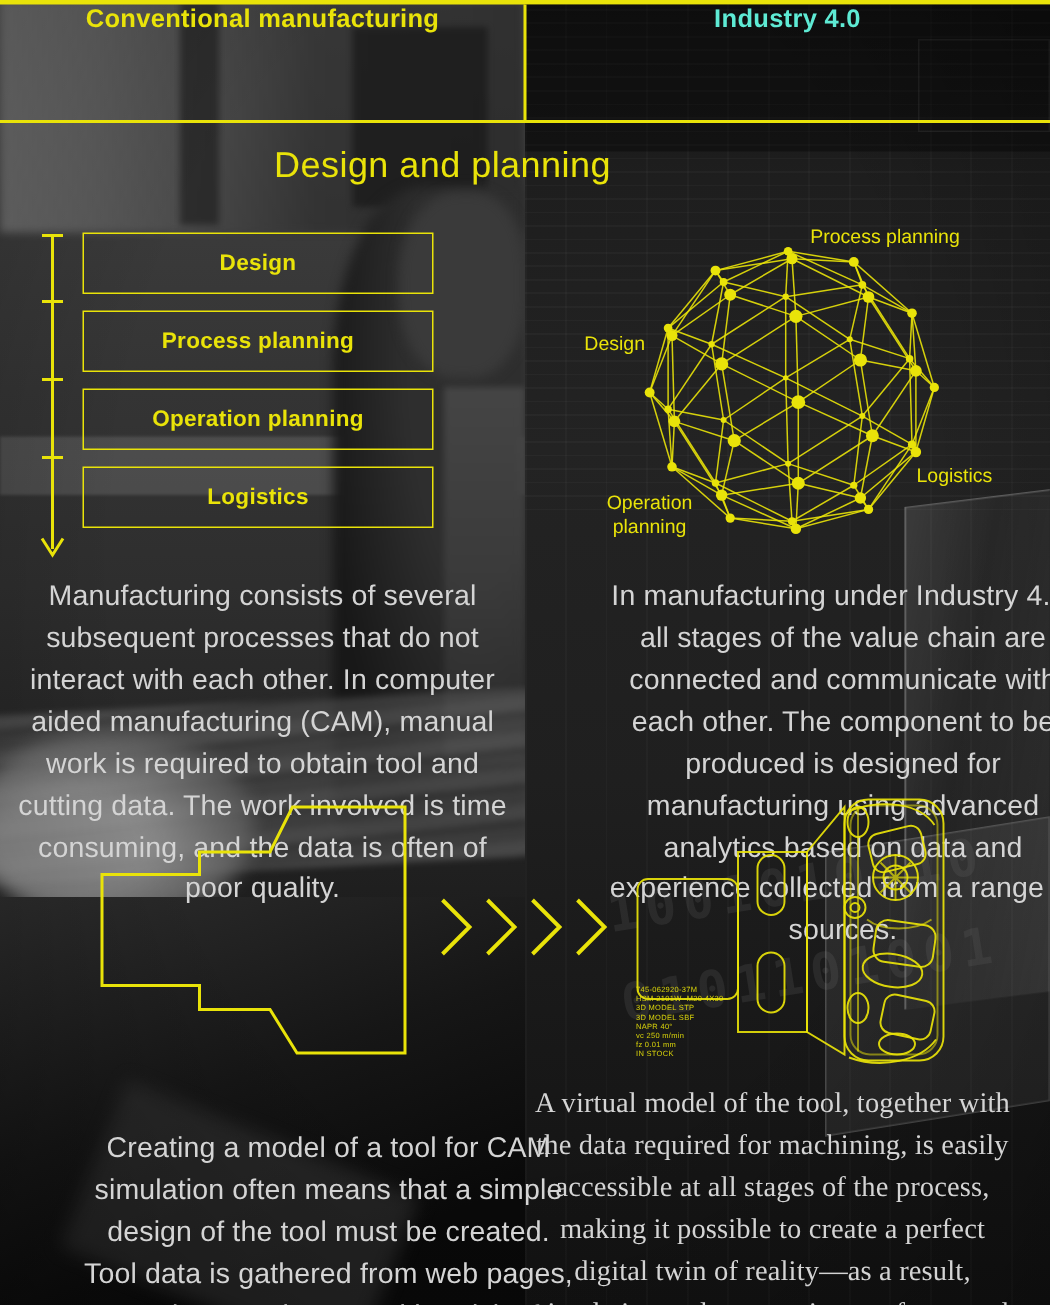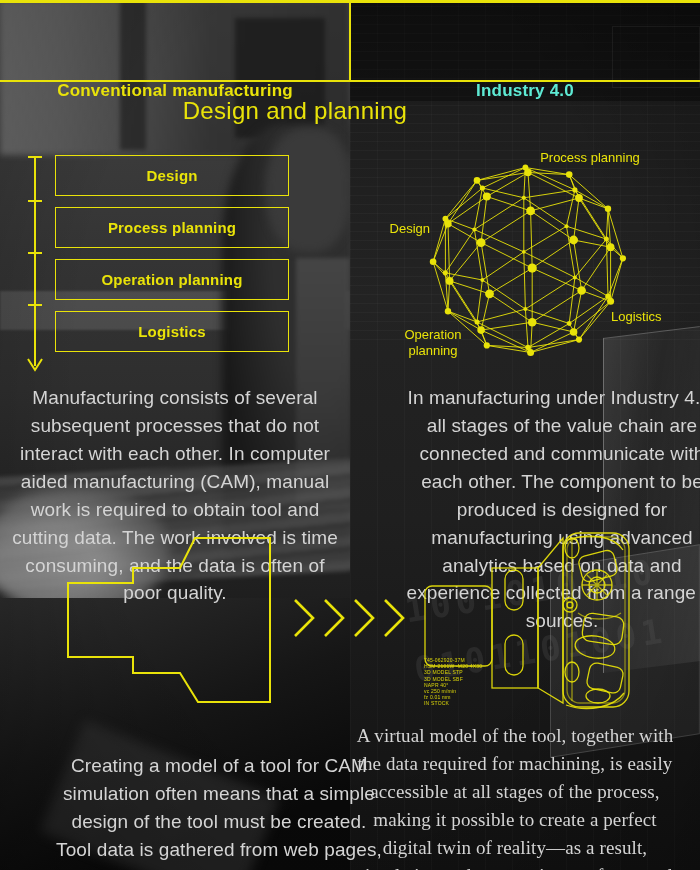--- a/index.html
+++ b/index.html
@@ -49,21 +49,21 @@
     background:rgba(255,255,255,.07);border:1px solid rgba(255,255,255,.17);
     transform:skewY(-9deg);filter:blur(.5px);}
   .bgr-box{position:absolute;left:262px;top:26px;width:88px;height:62px;border:1px solid rgba(255,255,255,.10);}
   .binary{position:absolute;left:408px;top:556px;width:310px;color:#9a9a9a;opacity:.12;
     font-family:"DejaVu Sans Mono",monospace;font-weight:bold;font-size:34px;line-height:60px;
     letter-spacing:5px;transform:rotate(-9deg);white-space:nowrap;}
   .vignette{position:absolute;inset:0;background:radial-gradient(ellipse at 50% 42%,transparent 55%,rgba(0,0,0,.28) 100%);}
 
   
   .top-border{position:absolute;left:0;top:0;width:700px;height:3px;background:#e9e309;}
-  .hcell{position:absolute;top:3px;height:98px;width:350px;display:flex;align-items:flex-end;justify-content:center;}
+  .hcell{position:absolute;top:3px;height:98px;width:350px;display:flex;align-items:flex-start;justify-content:center;}
   .hcell.left{left:0;}
   .hcell.right{left:350px;background:rgba(0,0,0,.35);}
   .hcell .lbl{font-size:17px;font-weight:bold;letter-spacing:.2px;}
   .hcell.left .lbl{color:#e9e309;}
   .hcell.right .lbl{color:#5eead4;}
   .vdiv{position:absolute;left:349px;top:3px;width:2px;height:78px;background:#e9e309;}
   .hrule{position:absolute;left:0;top:80px;width:700px;height:2px;background:#e9e309;}
   .page-title{position:absolute;left:0;top:97px;width:590px;text-align:center;
     color:#e9e309;font-size:24px;font-weight:400;letter-spacing:.3px;}
 

